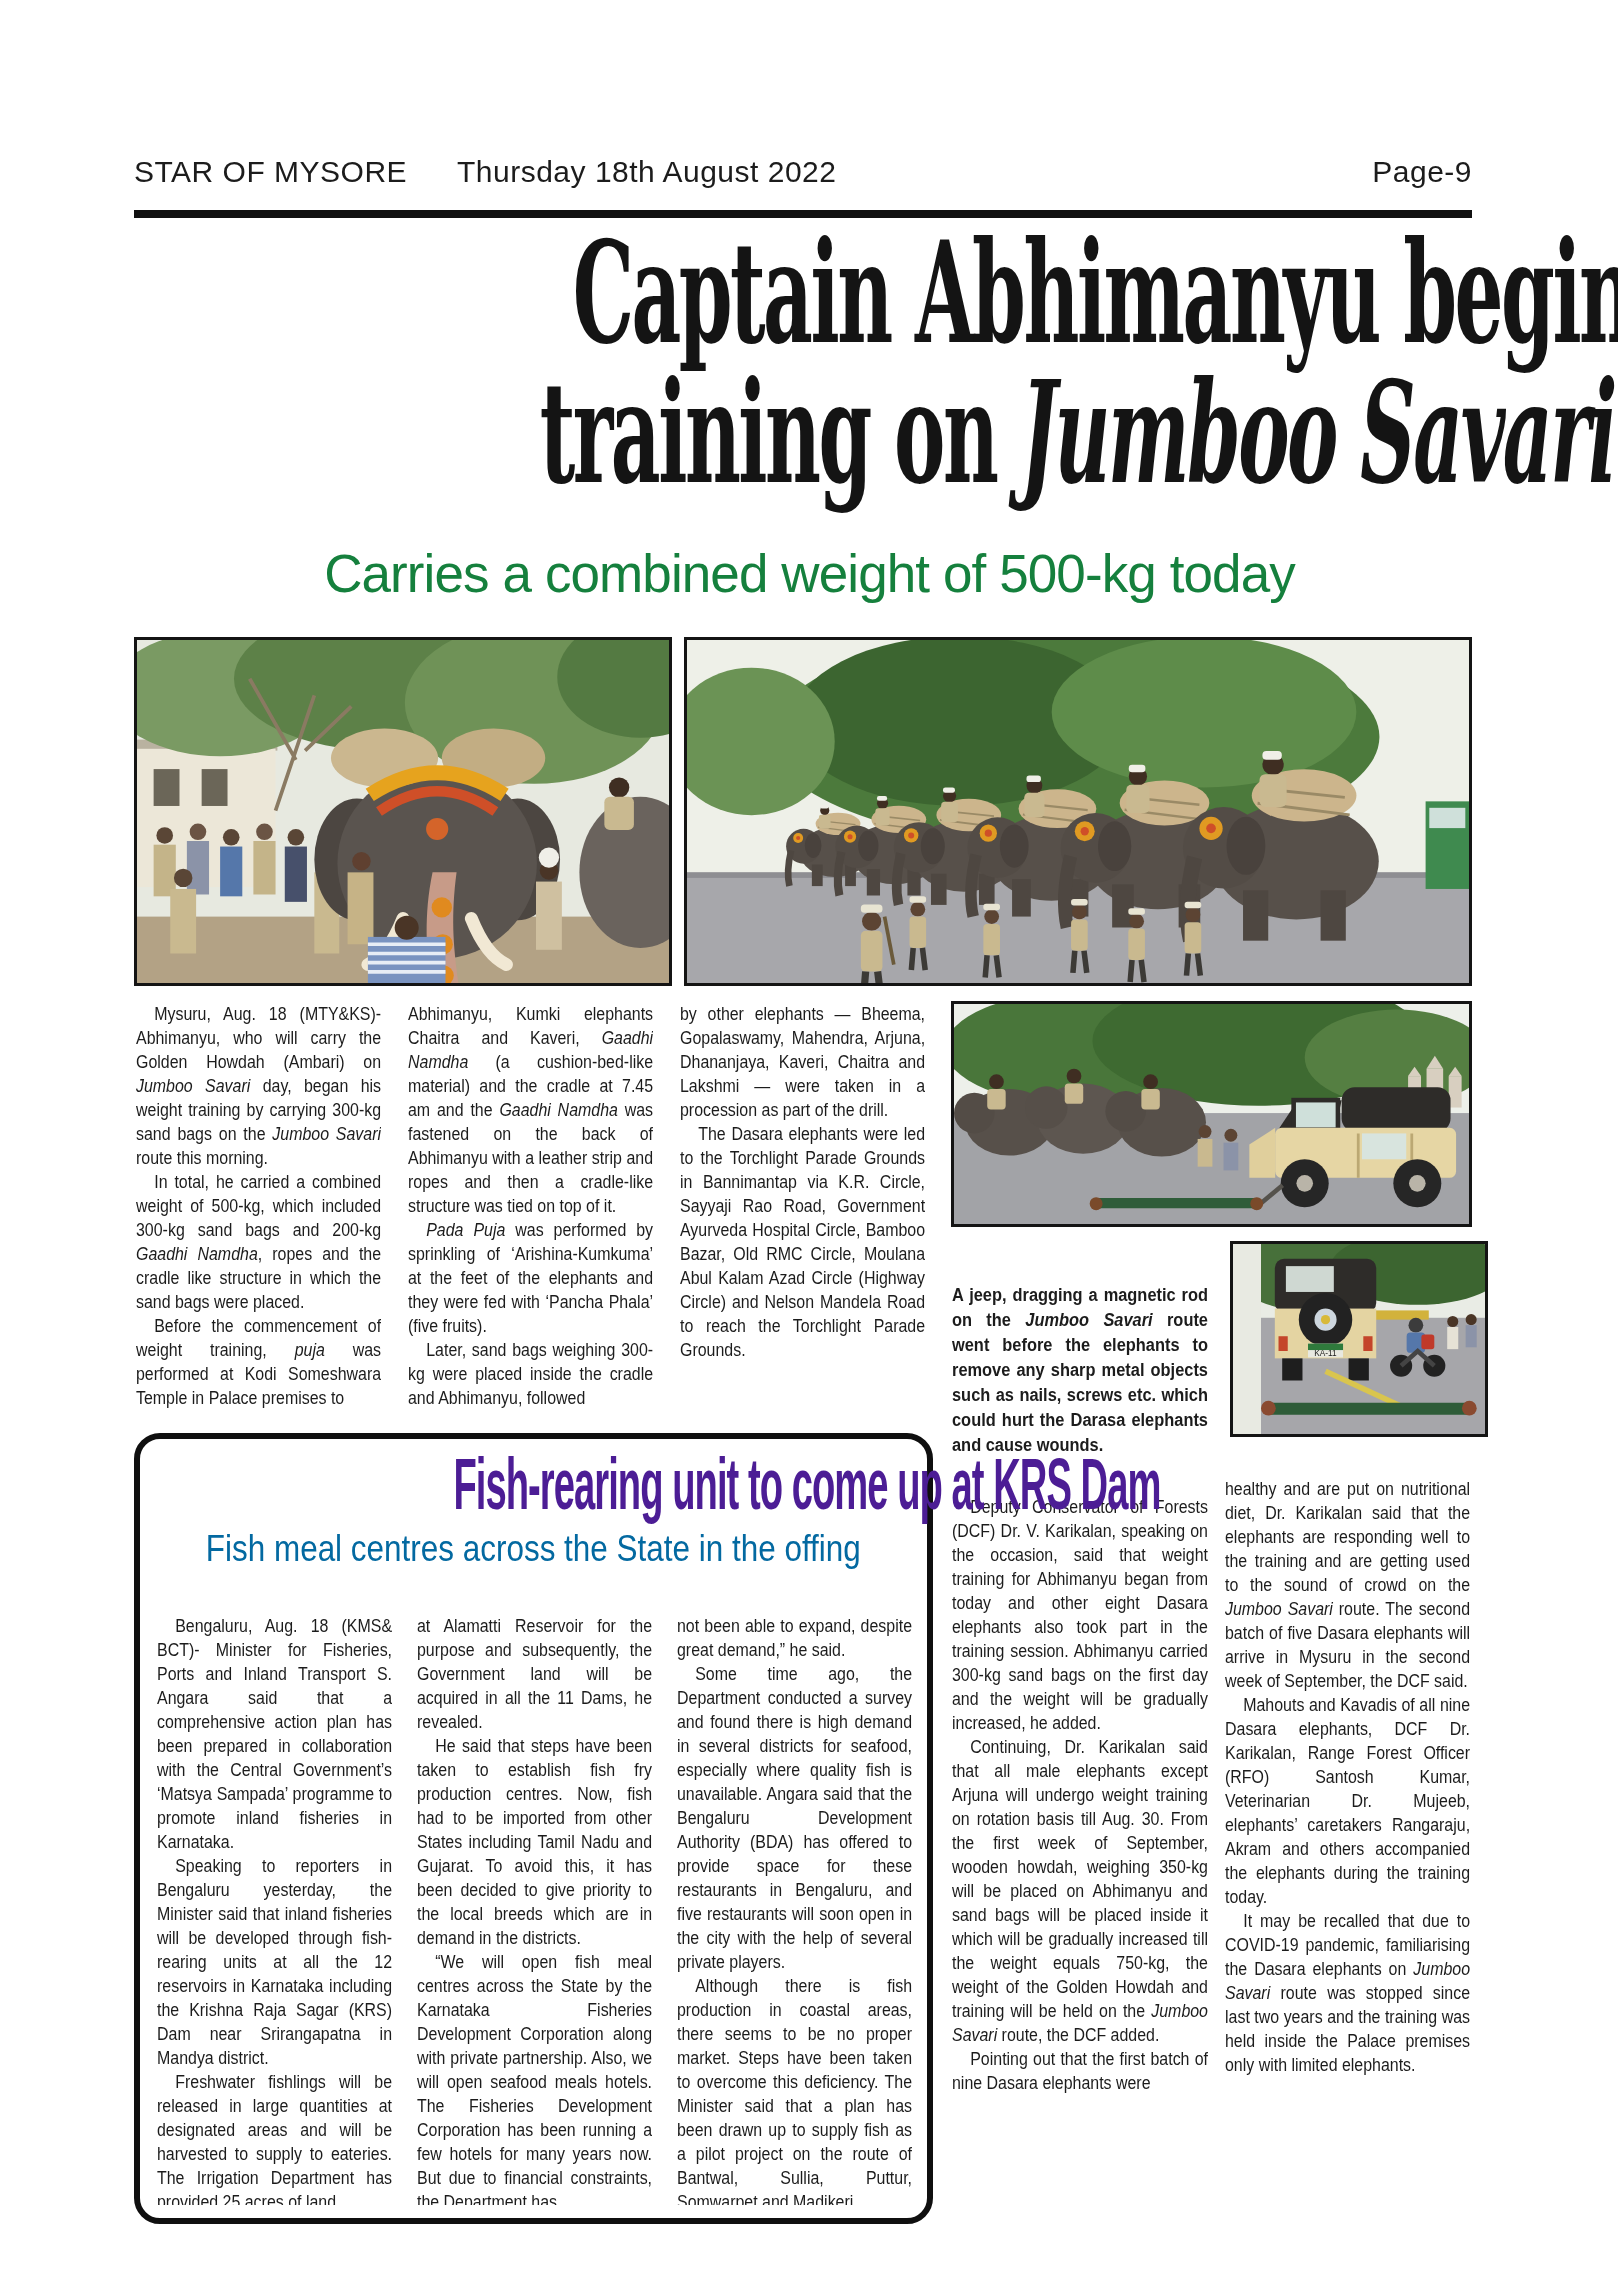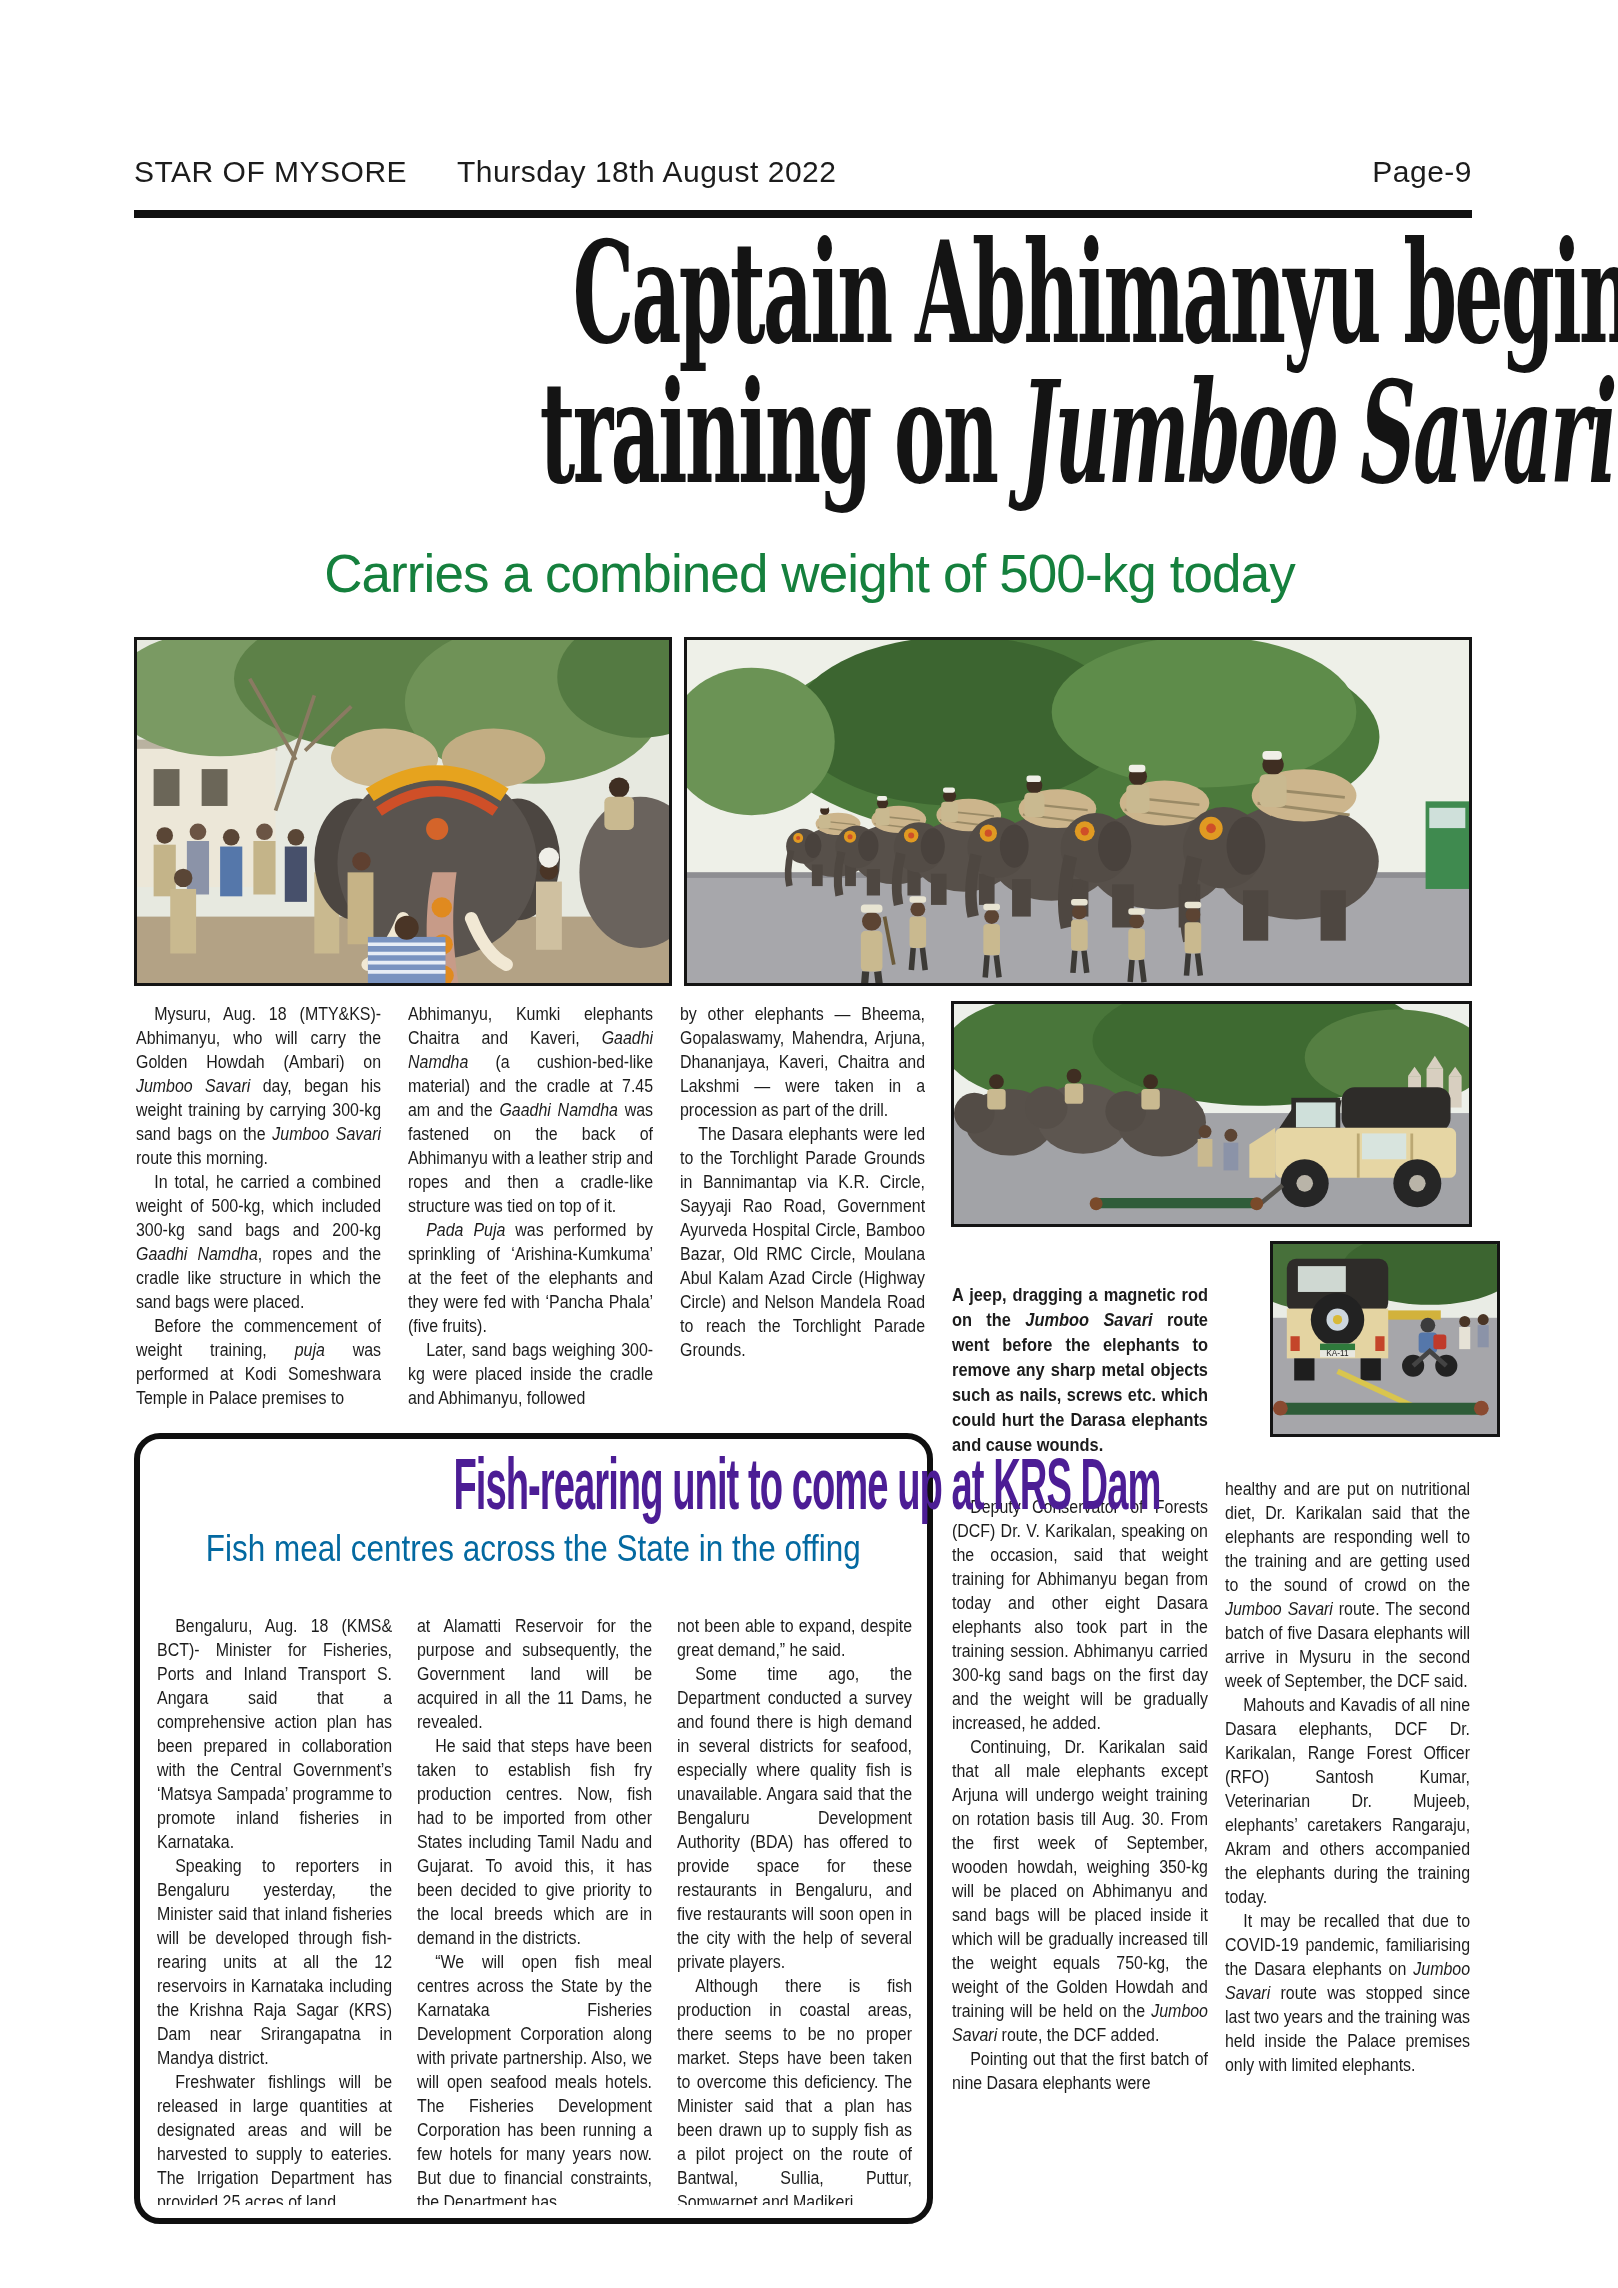--- a/index.html
+++ b/index.html
@@ -244,21 +244,21 @@
         <path d="M332,216 L356,196" stroke="#55524c" stroke-width="5"></path>
         <rect x="150" y="210" width="182" height="11" rx="5" fill="#2f5d3a"></rect>
         <circle cx="154" cy="216" r="7" fill="#7a4a2a"></circle>
           <circle cx="328" cy="216" r="7" fill="#7a4a2a"></circle>
       </g>
     </svg>
   </div>
 
   <div class="abs btxt caption" style="left:952px;top:1283px;width:281px;height:201px;">A jeep, dragging a magnetic rod on the <i>Jumboo Savari</i> route went before the elephants to remove any sharp metal objects such as nails, screws etc. which could hurt the Darasa elephants and cause wounds.</div>
 
-  <div class="photo" style="left:1270px;top:1241px;width:224px;height:190px;">
+  <div class="photo" style="left:1230px;top:1241px;width:224px;height:190px;padding-left:28px;">
     <svg viewBox="0 0 243 206" preserveAspectRatio="none">
       <rect width="243" height="206" fill="#e9ece5"></rect>
       <ellipse cx="50" cy="30" rx="80" ry="42" fill="#47703a"></ellipse>
       <ellipse cx="170" cy="26" rx="95" ry="40" fill="#3c6530"></ellipse>
       <rect y="80" width="243" height="126" fill="#a6a6aa"></rect>
       <rect x="120" y="72" width="62" height="10" fill="#d2b23c"></rect>
       <g transform="translate(15,16)">
         <rect x="0" y="0" width="110" height="58" rx="10" fill="#2e2c29"></rect>
         <rect x="12" y="8" width="52" height="28" fill="#cfd8d2"></rect>
         <rect x="0" y="54" width="110" height="54" fill="#e4d4a2"></rect>

